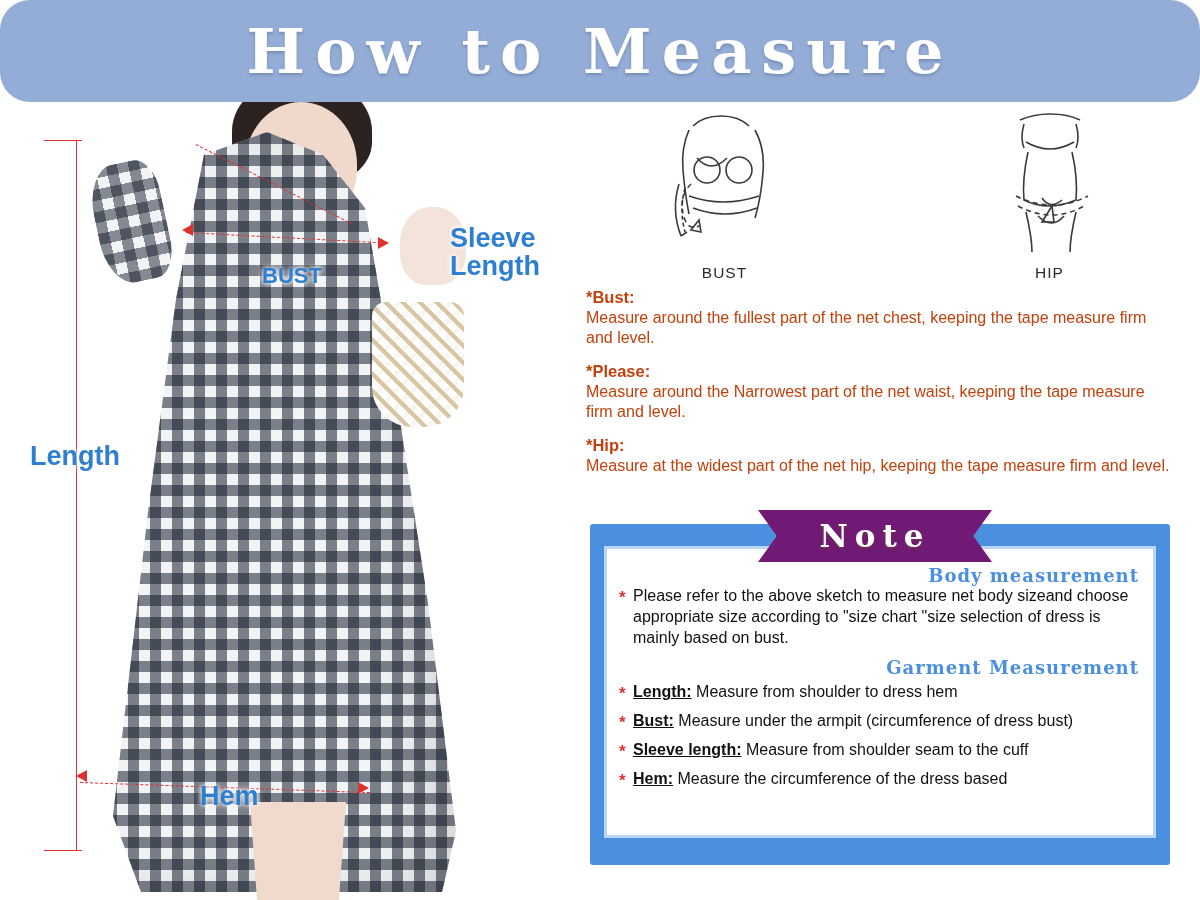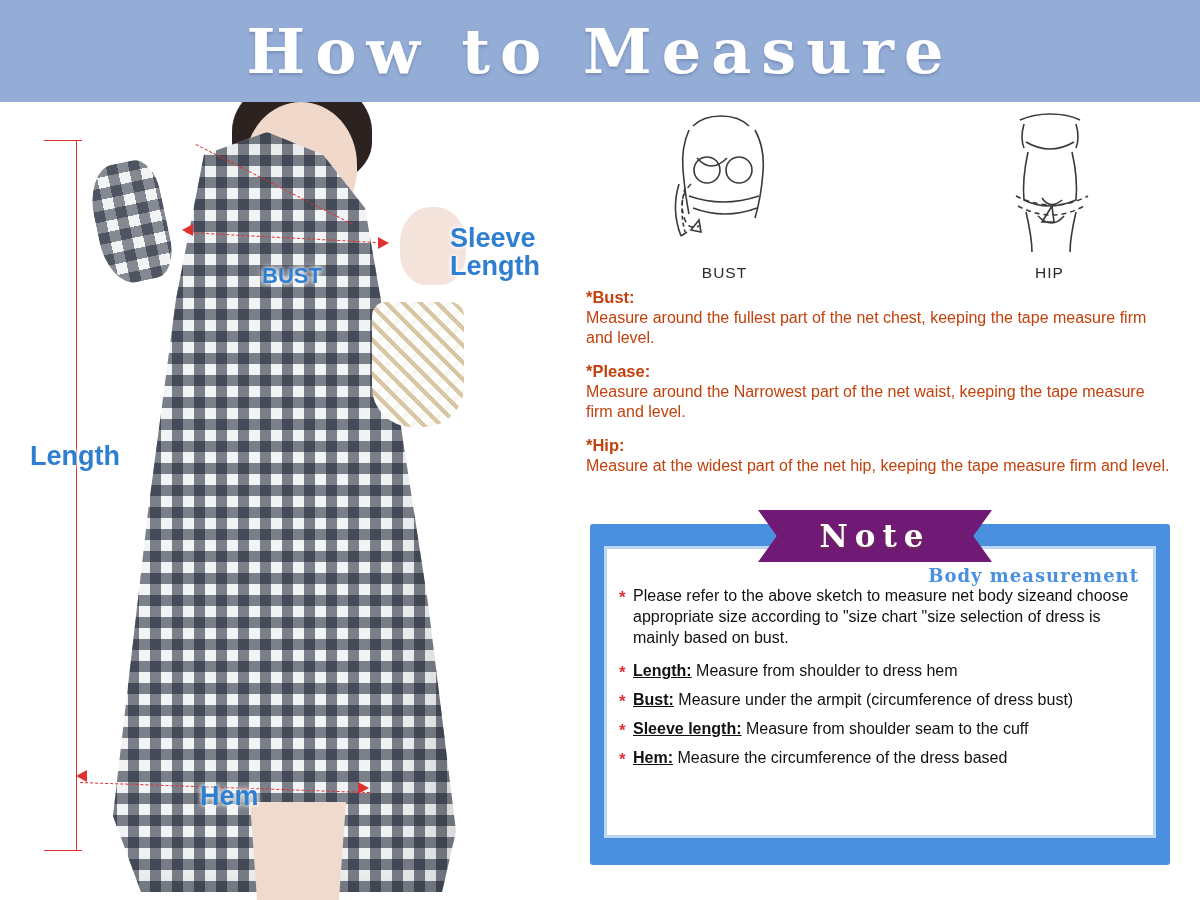--- a/index.html
+++ b/index.html
@@ -16,20 +16,21 @@
   
   #header {
     position: absolute;
     top: 0; left: 0;
     width: 1200px;
     height: 102px;
     background: #94add7;
     display: flex;
     align-items: center;
     justify-content: center;
+    border-radius: 30px;
   }
   #header-title {
     color: #ffffff;
     font-family: "DejaVu Serif", serif;
     font-size: 62px;
     font-weight: bold;
     letter-spacing: 10px;
     text-shadow: 0 2px 3px rgba(60,80,120,0.35);
     white-space: nowrap;
   }
@@ -382,20 +383,21 @@
       <div id="note-body">
 
         <div class="note-heading">Body measurement</div>
         <div class="note-line">
           <span class="ast">*</span>
           <span>Please refer to the above sketch to measure net body sizeand choose appropriate size according to "size chart "size selection of dress is mainly based on bust.</span>
         </div>
 
         <div class="note-gap"></div>
 
+        <div class="note-heading">Garment Measurement</div>
 
         <div class="note-line" style="margin-top:4px;">
           <span class="ast">*</span>
           <b>Length:</b><span> Measure from shoulder to dress hem</span>
         </div>
 
         <div class="note-line" style="margin-top:8px;">
           <span class="ast">*</span>
           <b>Bust:</b><span> Measure under the armpit (circumference of dress bust)</span>
         </div>

